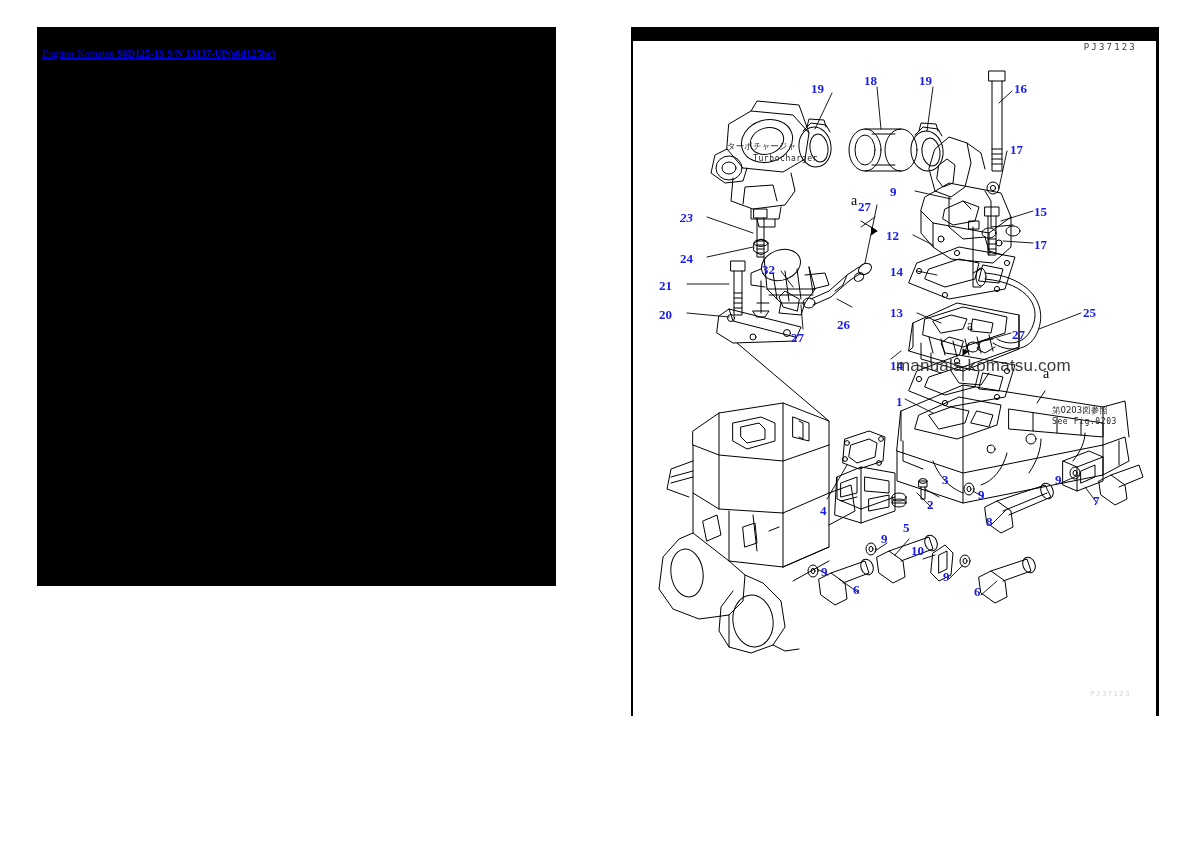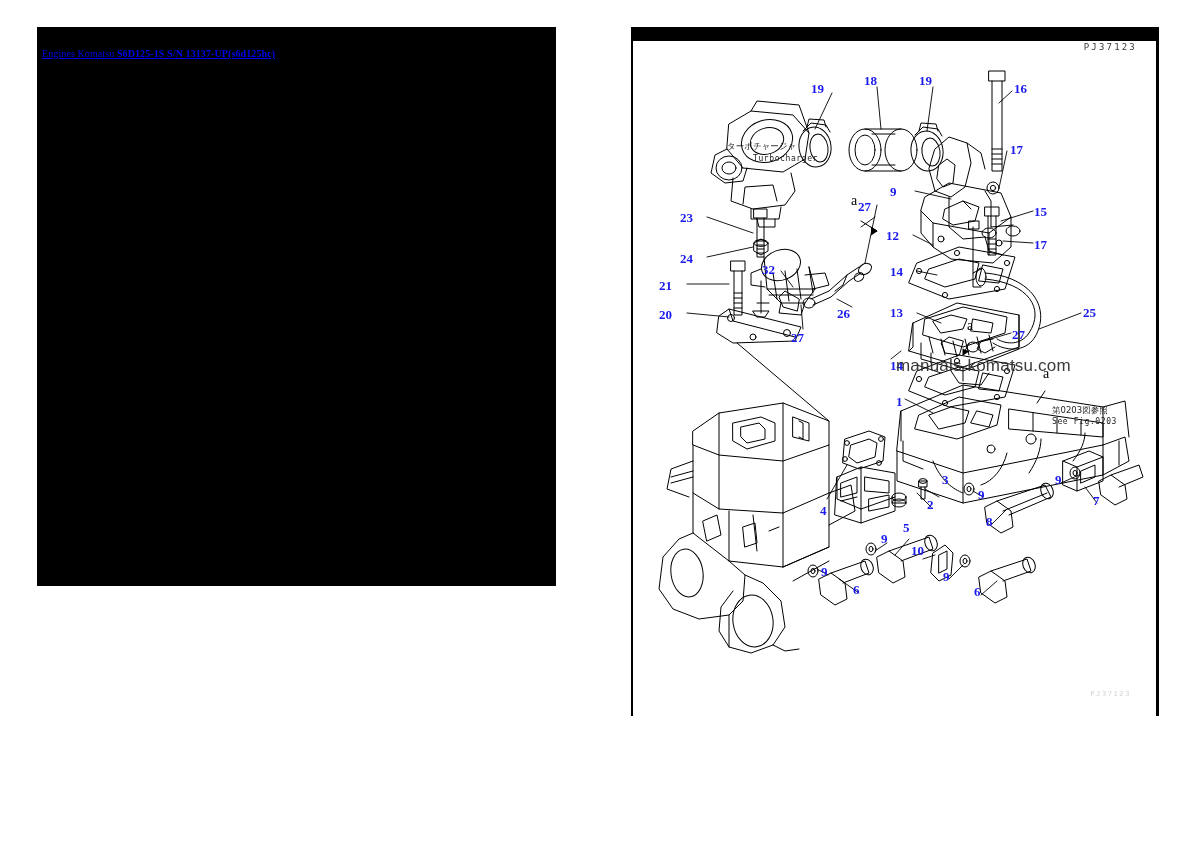--- a/index.html
+++ b/index.html
@@ -563,30 +563,30 @@
       </svg>
     </div>
 
     <div id="callouts-layer">
       <span class="callout" style="left:180px;  top:55px;">19</span>
       <span class="callout" style="left:233px;  top:47px;">18</span>
       <span class="callout" style="left:288px;  top:47px;">19</span>
       <span class="callout" style="left:383px;  top:55px;">16</span>
       <span class="callout" style="left:379px;  top:116px;">17</span>
       <span class="callout" style="left:259px;  top:158px;">9</span>
-      <span class="callout" style="left:49px;   top:184px;">23</span>
+      <span class="callout" style="left:49px;   top:184px;font-style:italic;">23</span>
       <span class="callout" style="left:227px;  top:173px;">27</span>
       <span class="callout" style="left:255px;  top:202px;">12</span>
       <span class="callout" style="left:403px;  top:178px;">15</span>
       <span class="callout" style="left:49px;   top:225px;">24</span>
       <span class="callout" style="left:131px;  top:236px;">32</span>
       <span class="callout" style="left:403px;  top:211px;">17</span>
       <span class="callout" style="left:28px;   top:252px;">21</span>
       <span class="callout" style="left:259px;  top:238px;">14</span>
-      <span class="callout" style="left:206px;  top:280px;">26</span>
+      <span class="callout" style="left:206px;  top:291px;">26</span>
       <span class="callout" style="left:28px;   top:281px;">20</span>
       <span class="callout" style="left:259px;  top:279px;">13</span>
       <span class="callout" style="left:452px;  top:279px;">25</span>
       <span class="callout" style="left:160px;  top:304px;">27</span>
       <span class="callout" style="left:381px;  top:301px;">27</span>
       <span class="callout" style="left:259px;  top:332px;">14</span>
       <span class="callout" style="left:265px;  top:368px;">1</span>
       <span class="callout" style="left:189px;  top:477px;">4</span>
       <span class="callout" style="left:311px;  top:446px;">3</span>
       <span class="callout" style="left:296px;  top:471px;">2</span>

